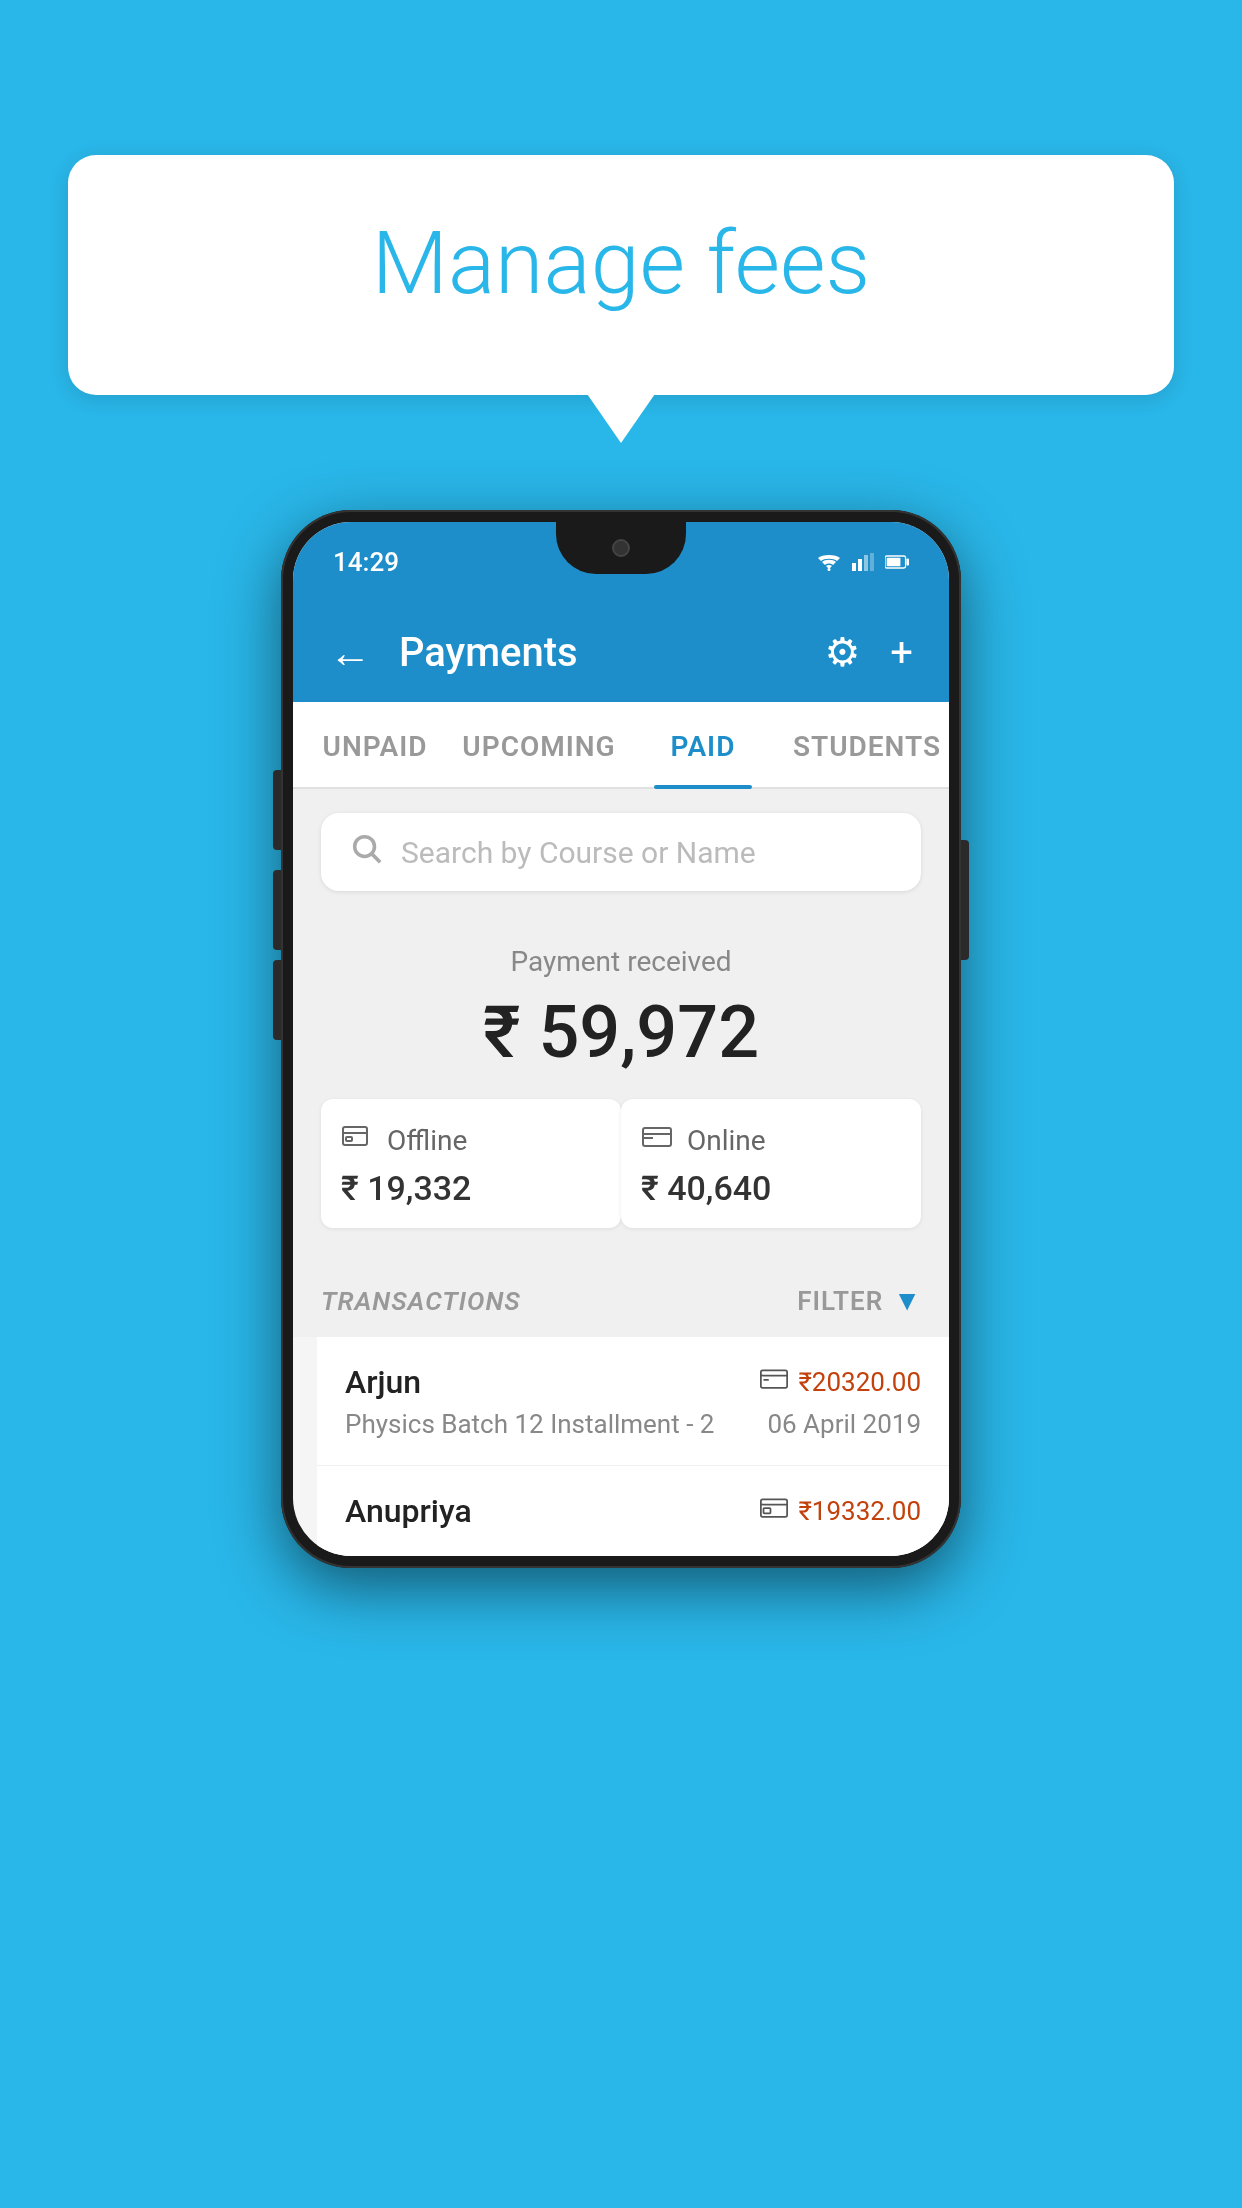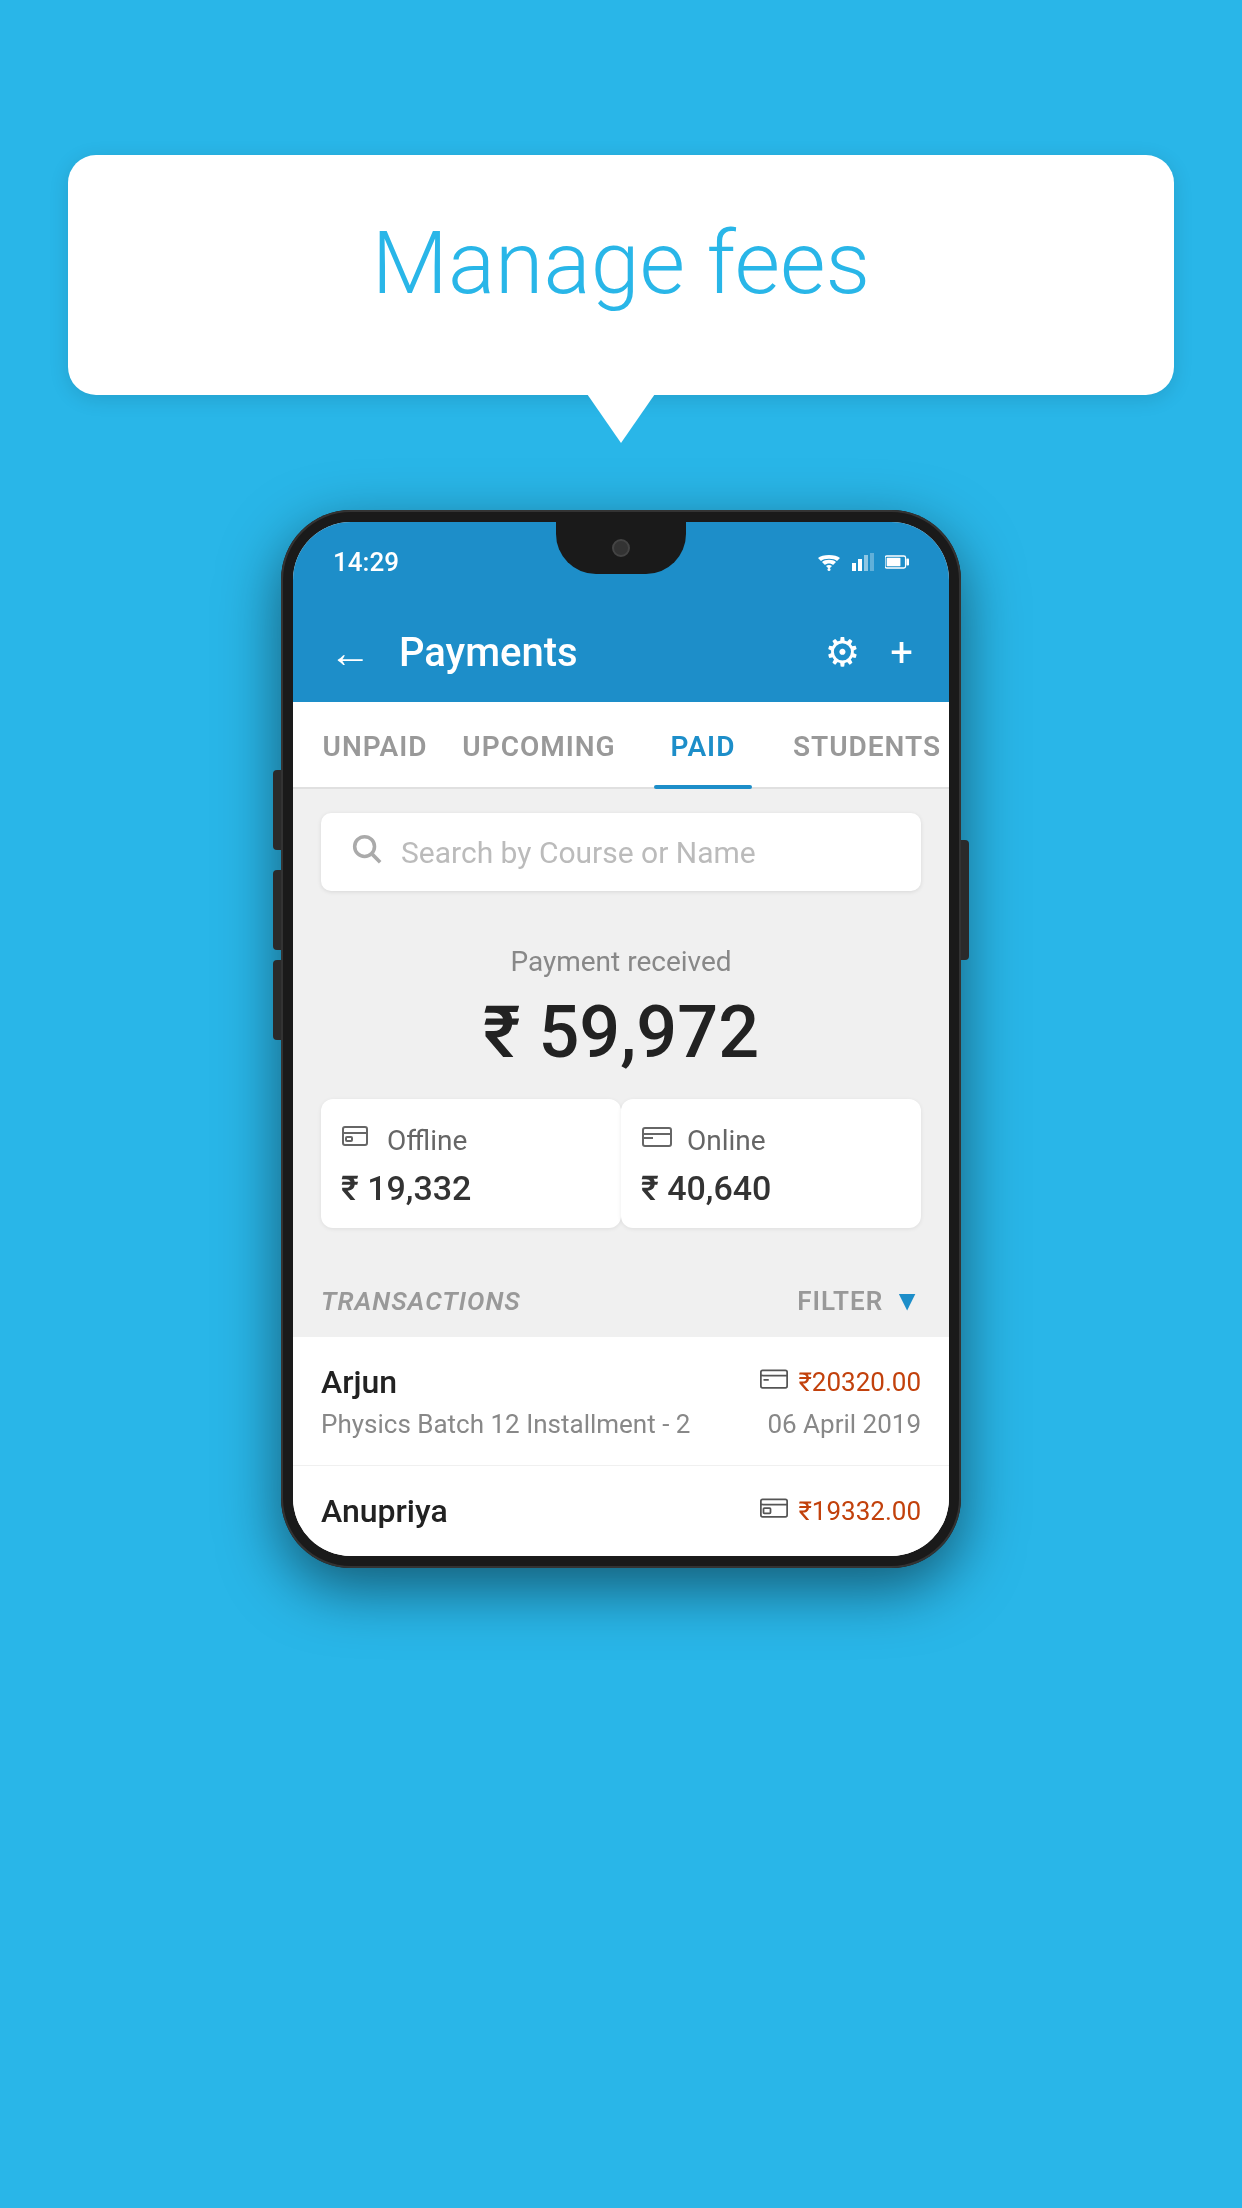--- a/index.html
+++ b/index.html
@@ -230,21 +230,21 @@
     }
 
     
     .search-container {
       background: #f0f0f0;
       padding: 24px 28px;
     }
 
     .search-bar {
       background: #fff;
-      border-radius: 10px;
+      border-radius: 18px;
       display: flex;
       align-items: center;
       padding: 18px 28px;
       gap: 18px;
       box-shadow: 0 1px 4px rgba(0,0,0,0.1);
     }
 
     .search-icon-svg {
       color: #aaa;
       font-size: 34px;
@@ -343,20 +343,21 @@
     }
 
     .filter-icon {
       color: #1d8ec9;
       font-size: 28px;
     }
 
     
     .transaction-list {
       background: #fff;
+      margin-left: 24px;
     }
 
     .transaction-item {
       padding: 26px 28px;
       border-bottom: 1px solid #f0f0f0;
     }
 
     .transaction-row-top {
       display: flex;
       justify-content: space-between;

